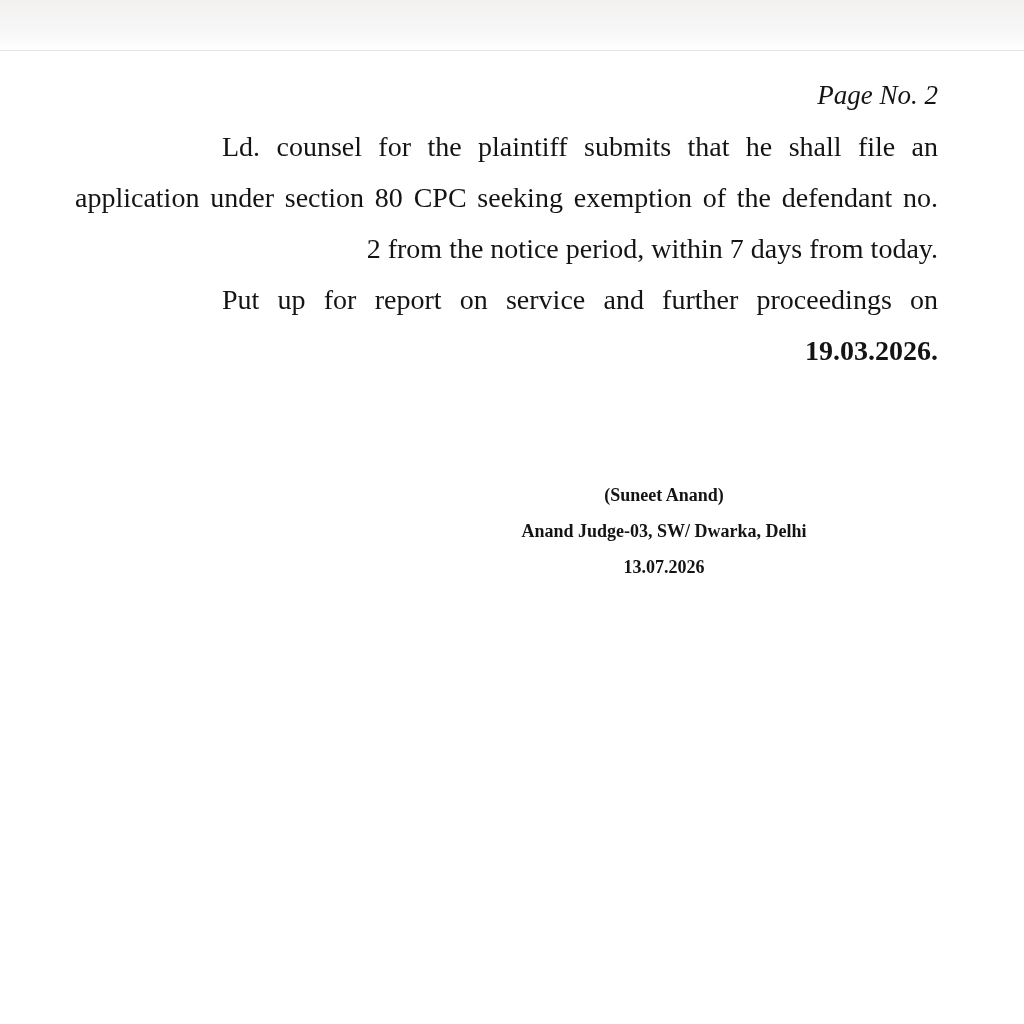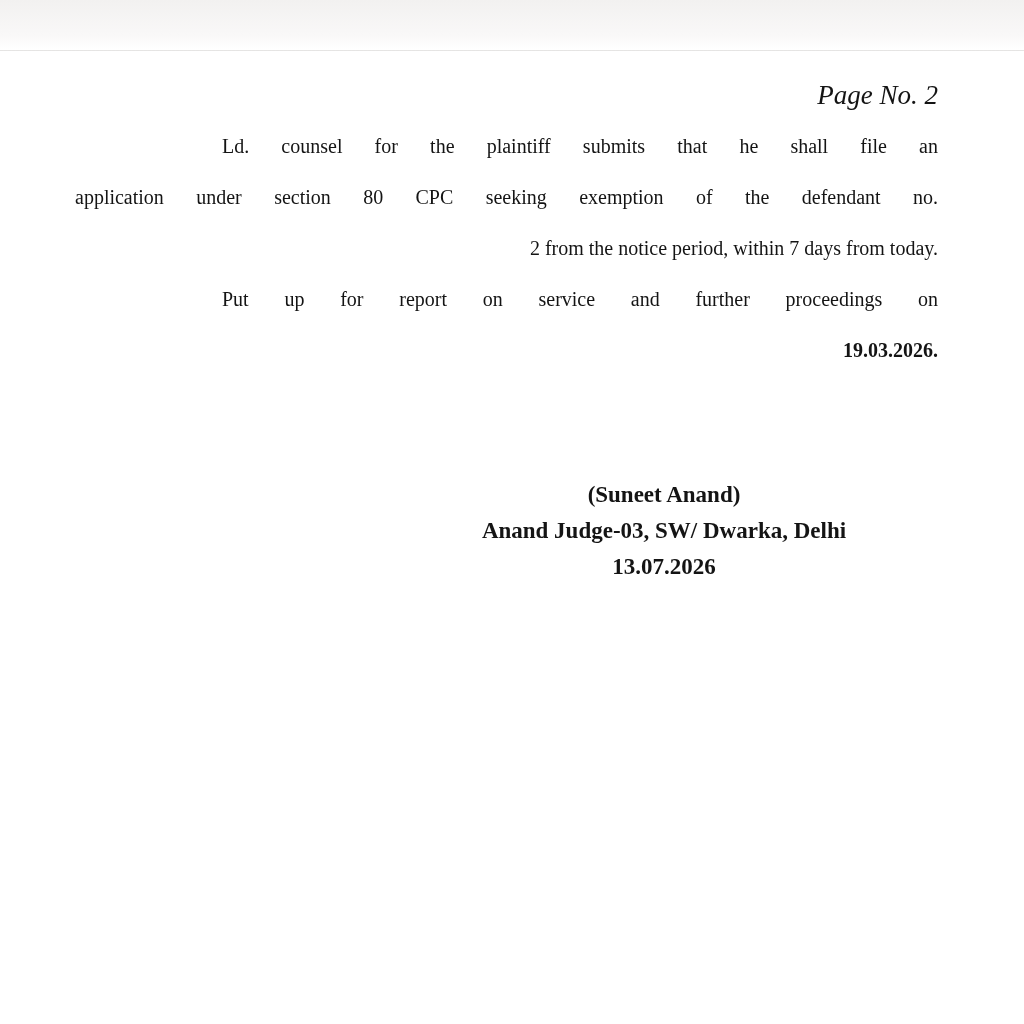--- a/index.html
+++ b/index.html
@@ -31,21 +31,21 @@
     font-style: italic;
     font-size: 27px;
     line-height: 34px;
     white-space: nowrap;
   }
   .body-text {
     position: absolute;
     top: 121px;
     left: 75px;
     right: 86px;
-    font-size: 20px;
+    font-size: 28px;
     line-height: 51px;
   }
   .line {
     text-align: justify;
   }
   .line.fill {
     text-align-last: justify;
   }
   .line.first {
     text-indent: 147px;
@@ -55,21 +55,21 @@
   }
   .bold {
     font-weight: bold;
   }
   .signature-block {
     position: absolute;
     top: 477px;
     left: 448px;
     width: 432px;
     text-align: center;
-    font-size: 23px;
+    font-size: 18px;
     line-height: 36px;
     font-weight: bold;
   }
 </style>
 </head>
 <body>
 
 <div class="page">
 
   <div class="top-shade"></div>

